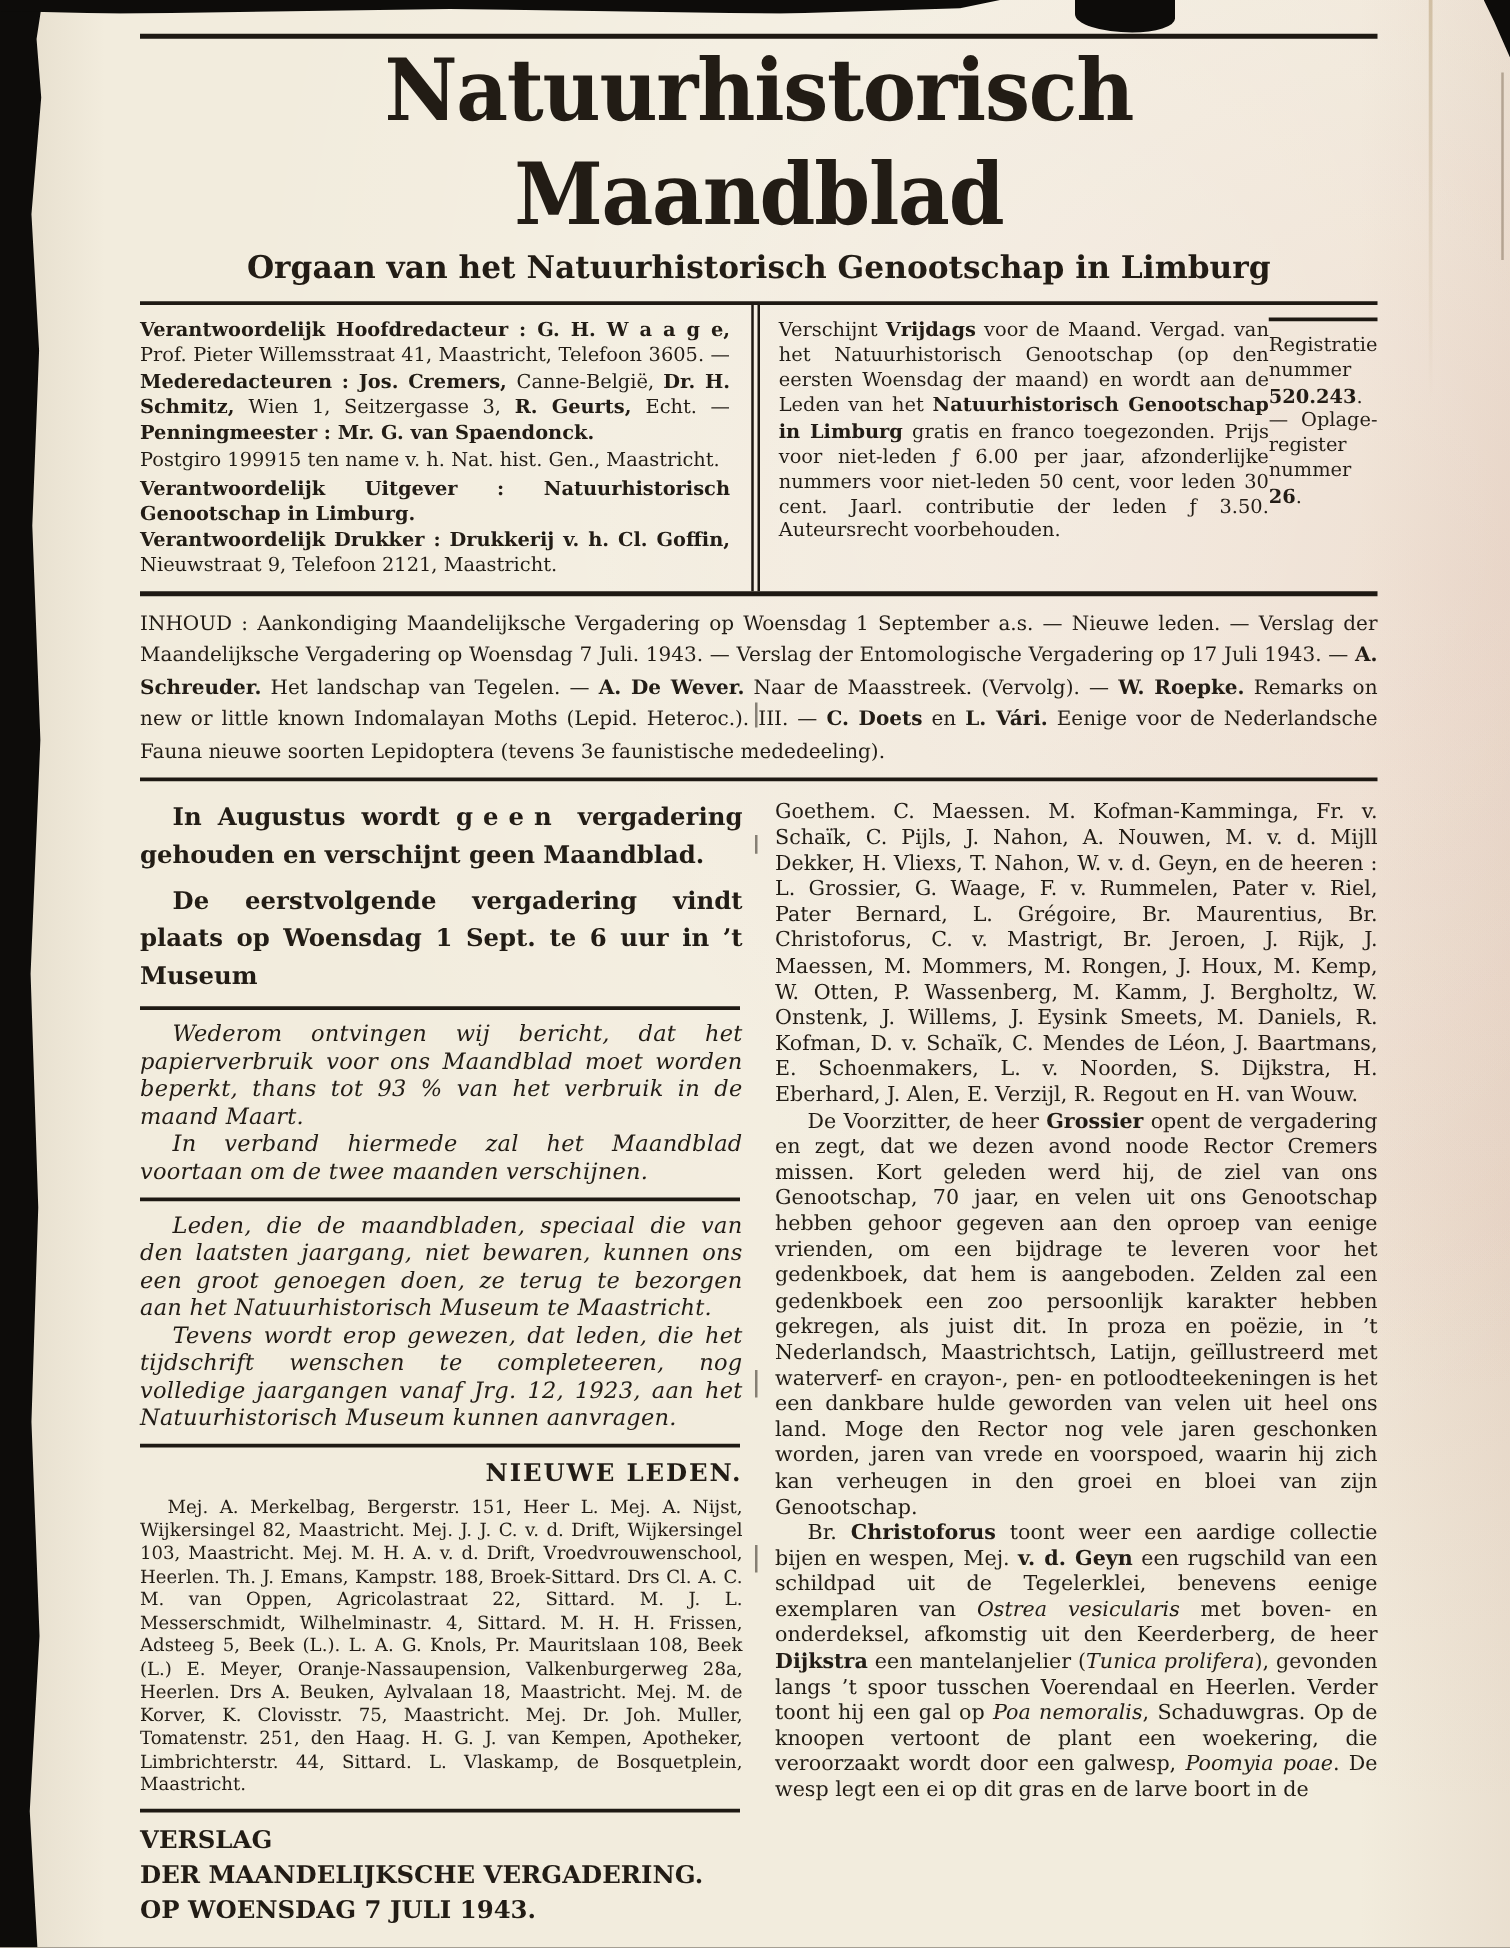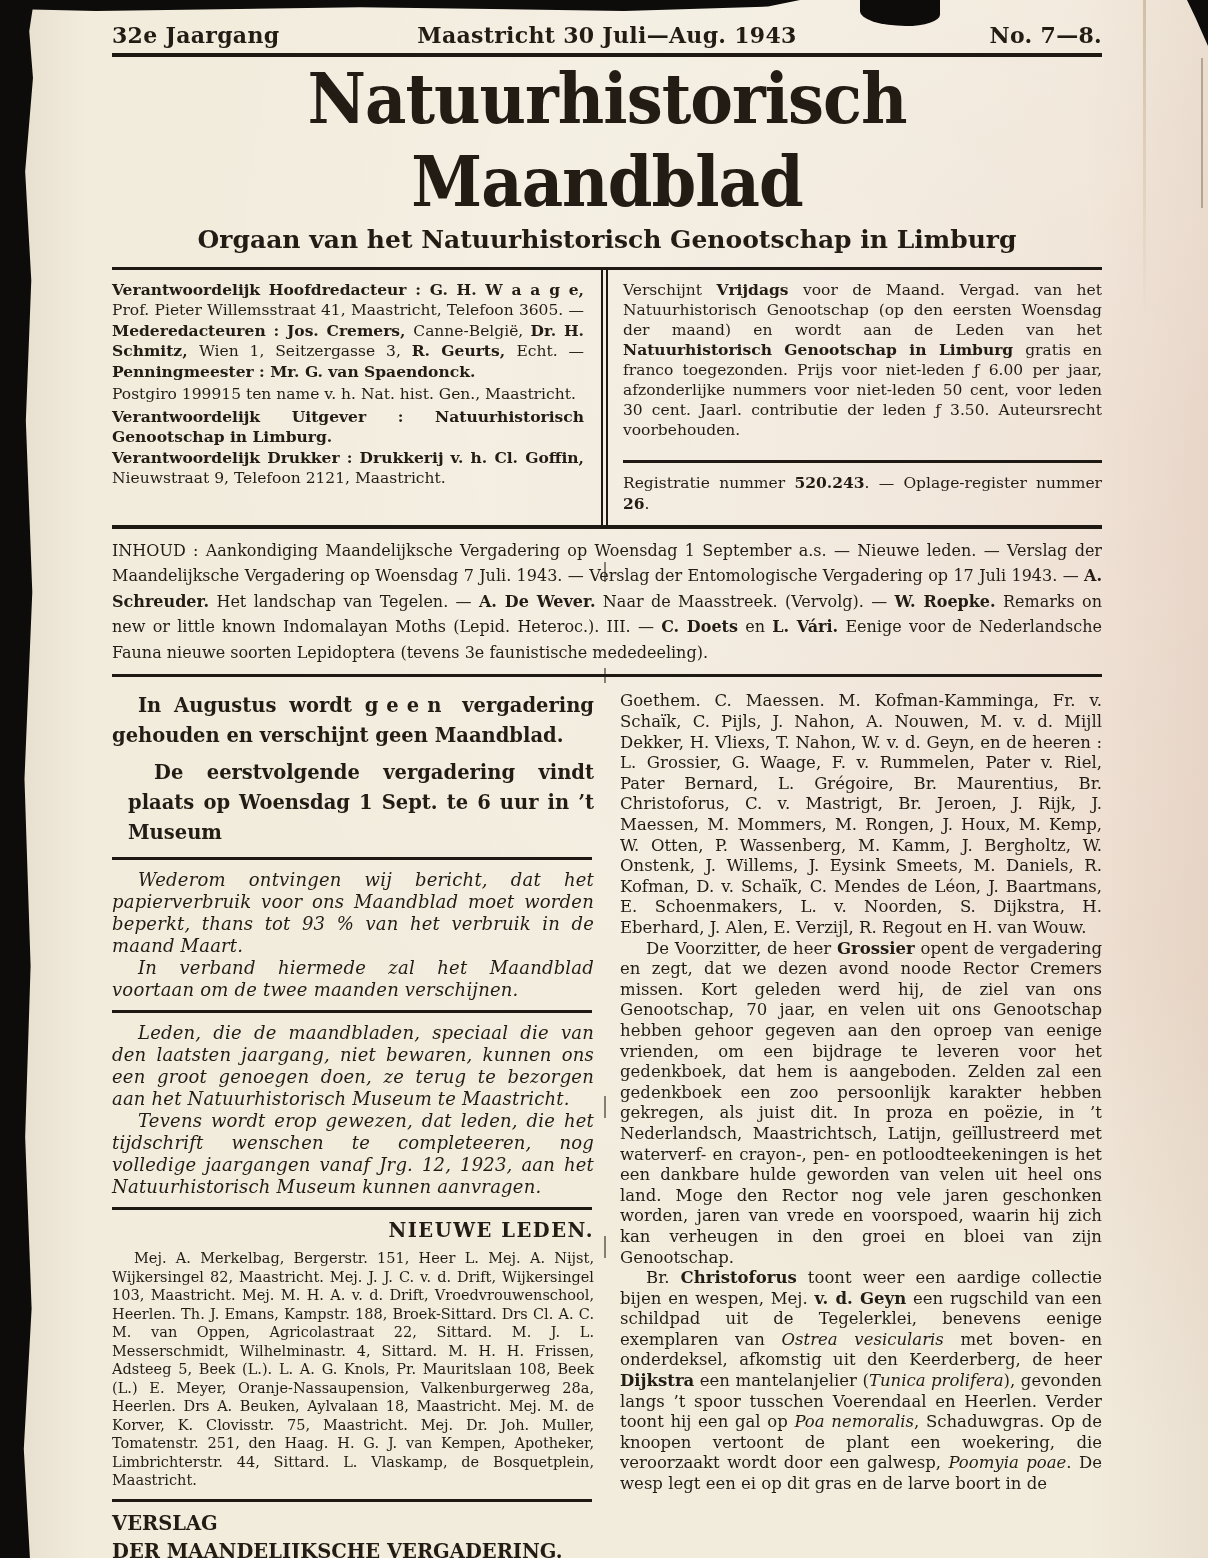--- a/index.html
+++ b/index.html
@@ -28,35 +28,35 @@
   .page-subtitle{font-size:25px;line-height:32px;font-weight:bold;text-align:center;margin:5px 0 11px;}
 
   
   .masthead{display:flex;border-top:3px solid #1e1913;border-bottom:4px solid #1e1913;
             padding:10px 0;font-size:15.5px;line-height:19.8px;text-align:justify;}
   .m-left{width:472px;padding-right:9px;}
   .m-left p{margin:0;}
   .m-left p + p{margin-top:2px;}
   .m-divider{width:3px;border-left:2px solid #1e1913;border-right:2px solid #1e1913;
              margin:-10px 8px;align-self:stretch;}
-  .m-right{flex:1;padding-left:7px;display:flex;flex-direction:column;gap:20px;}
+  .m-right{flex:1;padding-left:7px;display:flex;flex-direction:row;}
   .m-right p{margin:0;}
   .m-registration{margin-top:auto;border-top:3.5px solid #1e1913;padding-top:10px;}
   .bold{font-weight:bold;}
 
   
   .inhoud{font-size:16px;line-height:25.5px;text-align:justify;margin:9px 0 9px;}
   .rule-inhoud{border-top-width:3px;}
 
   
   .columns{display:flex;gap:26px;margin-top:14px;}
   .col{width:482px;}
   .col p{margin:0;}
   .announce{font-weight:bold;font-size:19.5px;line-height:30px;text-align:justify;text-indent:26px;}
-  .announce.second{margin-top:7px;margin-left:16px;}
+  .announce.second{margin-top:7px;}
   .colrule{border:none;border-top:3px solid #1e1913;margin:9px 2px 9px 0;}
   .notice{font-style:italic;font-size:18px;line-height:22px;text-align:justify;text-indent:26px;letter-spacing:.2px;}
   .nl-heading{text-align:right;font-weight:bold;font-size:19.5px;letter-spacing:1.5px;margin:2px 0 7px;}
   .members{font-size:14.5px;line-height:18.5px;text-align:justify;text-indent:22px;}
   .report-heading{font-weight:bold;font-size:19.5px;line-height:25px;margin:3px 0 0;}
   .report-heading.mb{margin-bottom:9px;}
   .body-text{font-size:16.5px;line-height:20.6px;text-align:justify;}
   .indent{text-indent:26px;}
   .rt-sp{letter-spacing:8px;}
   .rt-b{font-weight:bold;}
@@ -87,25 +87,20 @@
   <div class="art art-tr"></div>
   <div class="crease"></div>
   <div class="edge-line"></div>
   <div class="gutter-dash" style="left:604px;top:562px;height:20px;"></div>
   <div class="gutter-dash" style="left:604px;top:668px;height:15px;"></div>
   <div class="gutter-dash" style="left:604px;top:1096px;height:22px;"></div>
   <div class="gutter-dash" style="left:604px;top:1236px;height:22px;"></div>
 
   <div class="content">
 
-    <div class="header-row">
-      <span class="h-left">32e Jaargang</span>
-      <span class="h-center">Maastricht 30 Juli—Aug. 1943</span>
-      <span class="h-right">No. 7—8.</span>
-    </div>
     <hr class="rule rule-header">
 
     <h1 class="page-title">Natuurhistorisch Maandblad</h1>
     <h2 class="page-subtitle">Orgaan van het Natuurhistorisch Genootschap in Limburg</h2>
 
     <div class="masthead">
       <div class="m-left">
         <p><span class="rt-b">Verantwoordelijk Hoofdredacteur : G. H. W a a g e, </span><span>Prof. Pieter Willemsstraat 41, Maastricht, Telefoon 3605. — </span><span class="rt-b">Mederedacteuren : Jos. Cremers, </span><span>Canne-België, </span><span class="rt-b">Dr. H. Schmitz, </span><span>Wien 1, Seitzergasse 3, </span><span class="rt-b">R. Geurts, </span><span>Echt. — </span><span class="rt-b">Penningmeester : Mr. G. van Spaendonck.</span></p>
         <p>Postgiro 199915 ten name v. h. Nat. hist. Gen., Maastricht.</p>
         <p class="bold">Verantwoordelijk Uitgever : Natuurhistorisch Genootschap in Limburg.</p>

